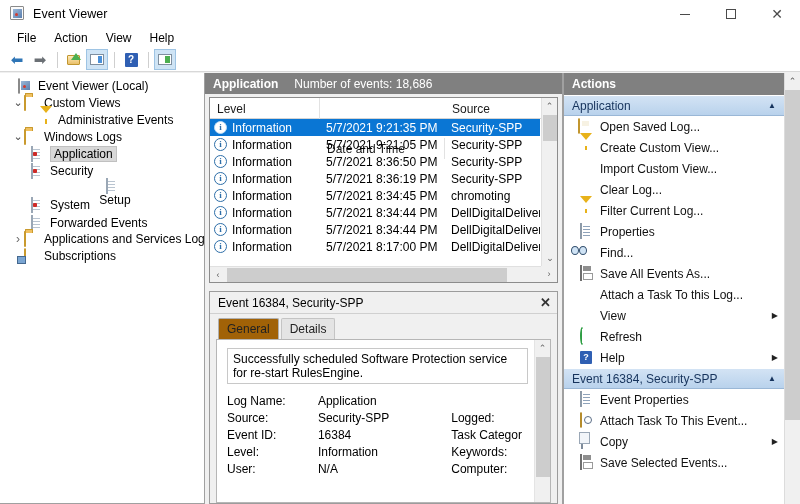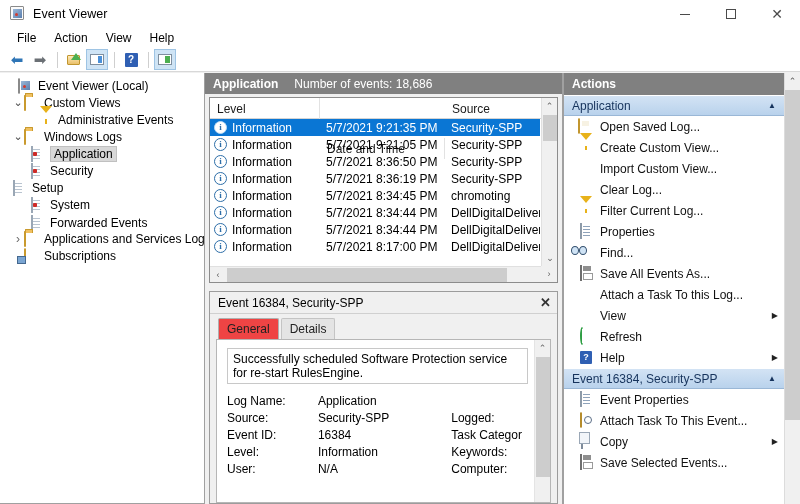--- a/index.html
+++ b/index.html
@@ -216,21 +216,21 @@
   .detail-title {
     height: 22px; background: #f0f0f0; display: flex; align-items: center;
     padding: 0 6px 0 8px; font-size: 12px; border-bottom: 1px solid #d0d0d0;
   }
   .detail-title .dt-close { margin-left: auto; font-size: 13px; color: #333; font-weight: bold; }
   .tabs { display: flex; padding-left: 8px; height: 21px; margin-top: 4px; position: relative; }
   .tab {
     padding: 3px 8px 2px 8px; font-size: 12px; background: #e4e4e4; border: 1px solid #c4c4c4;
     border-bottom: none; margin-right: 2px; color: #222; border-radius: 2px 2px 0 0;
   }
-  .tab.active { background: #ef4444; border-color: #b0b0b0; }
+  .tab.active { background: #a16207; border-color: #b0b0b0; }
   .detail-body {
     flex: 1; background: #ffffff; border: 1px solid #b6b6b6; margin: 0 6px 0 6px;
     position: relative; overflow: hidden;
   }
   .msg-box {
     margin: 8px 22px 4px 10px; border: 1px solid #c8c8c8; padding: 3px 5px;
     font-size: 12px; line-height: 14px; min-height: 34px; background: #fff;
   }
   .grid {
     margin: 8px 0 0 10px; font-size: 12px; position: relative;
@@ -421,21 +421,21 @@
       <div class="tree-row selected" style="padding-left:30px;">
         <span class="tree-ico"><span class="ic-log red"></span></span>
         <span class="tlabel">Application</span>
       </div>
 
       <div class="tree-row" style="padding-left:30px;">
         <span class="tree-ico"><span class="ic-log red"></span></span>
         <span class="tlabel">Security</span>
       </div>
 
-      <div class="tree-row" style="padding-left:12px;">
+      <div class="tree-row" style="padding-left:26px;flex-direction:column;">
         <span class="tree-ico"><span class="ic-log"></span></span>
         <span class="tlabel">Setup</span>
       </div>
 
       <div class="tree-row" style="padding-left:30px;">
         <span class="tree-ico"><span class="ic-log red"></span></span>
         <span class="tlabel">System</span>
       </div>
 
       <div class="tree-row" style="padding-left:30px;align-items:flex-end;">

